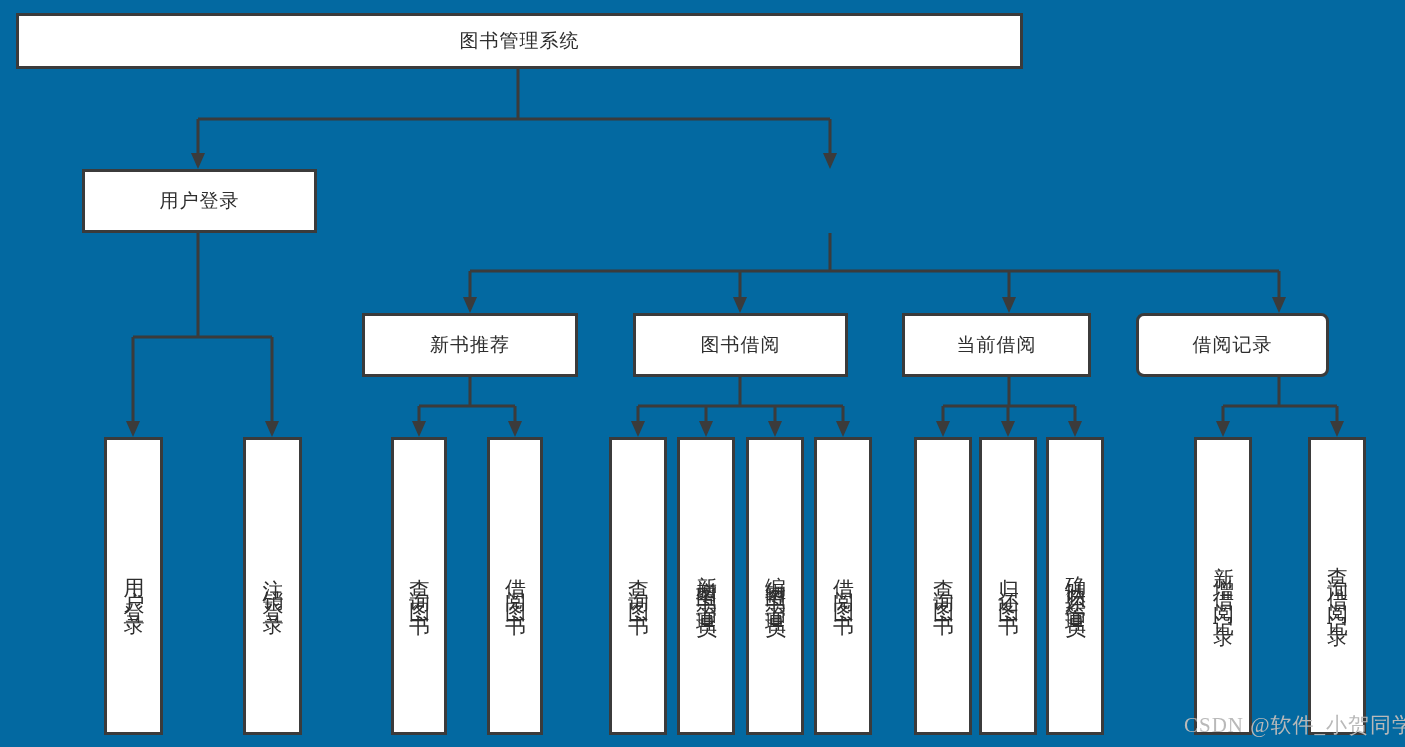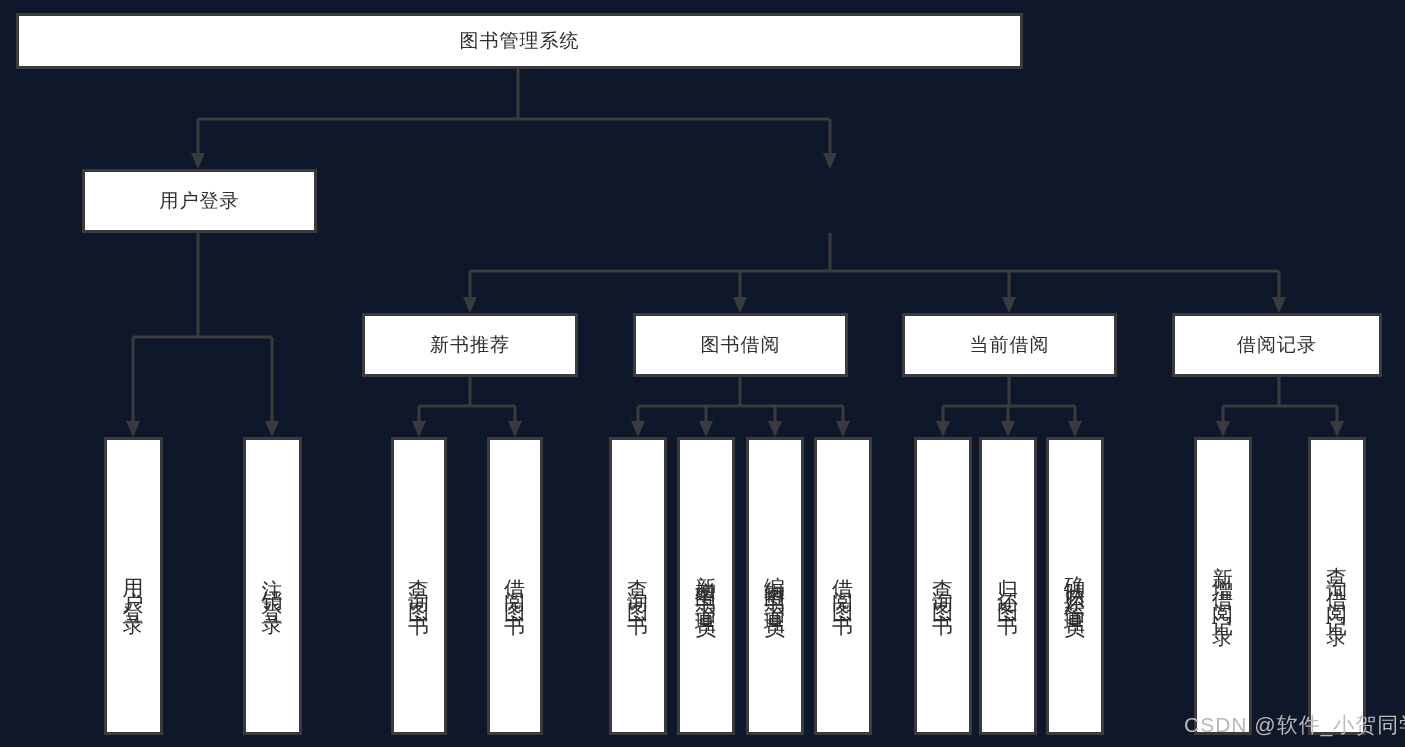--- a/index.html
+++ b/index.html
@@ -1,21 +1,21 @@
 <!DOCTYPE html>
 <html><head>
 <meta charset="utf-8">
 <style>
   html, body { margin: 0; padding: 0; background: #ffffff; }
   .stage {
     position: relative;
     width: 1405px;
     height: 747px;
-    background: #0f172a;
-    font-family: Liberation Sans, sans-serif;
+    background: #0369a1;
+    font-family: Liberation Serif, serif;
     overflow: hidden;
   }
   svg.connectors {
     position: absolute;
     left: 0; top: 0;
     width: 1405px; height: 747px;
   }
   svg.connectors path {
     stroke: #3b3b3b;
     stroke-width: 3;
@@ -121,22 +121,22 @@
       <polygon points="1330,421 1344,421 1337,437"></polygon>
     </g>
   </svg>
 
   <div class="box" style="left:16px; top:13px; width:1007px; height:56px;">图书管理系统</div>
 
   <div class="box" style="left:82px; top:169px; width:235px; height:64px;">用户登录</div>
 
   <div class="box" style="left:362px; top:313px; width:216px; height:64px;">新书推荐</div>
   <div class="box" style="left:633px; top:313px; width:215px; height:64px;">图书借阅</div>
-  <div class="box" style="left:902px; top:313px; width:215px; height:64px;">当前借阅</div>
-  <div class="box" style="left:1172px; top:313px; width:210px; height:64px;">借阅记录</div>
+  <div class="box" style="left:902px; top:313px; width:189px; height:64px;">当前借阅</div>
+  <div class="box" style="left:1136px; top:313px; width:193px; height:64px;border-radius:8px;">借阅记录</div>
 
   <div class="vbox" style="left:104px; top:437px; width:59px; height:298px;">
     <span class="vtext">用户登录</span>
   </div>
   <div class="vbox" style="left:243px; top:437px; width:59px; height:298px;">
     <span class="vtext">注销登录</span>
   </div>
 
   <div class="vbox" style="left:391px; top:437px; width:56px; height:298px;">
     <span class="vtext">查询图书</span>

